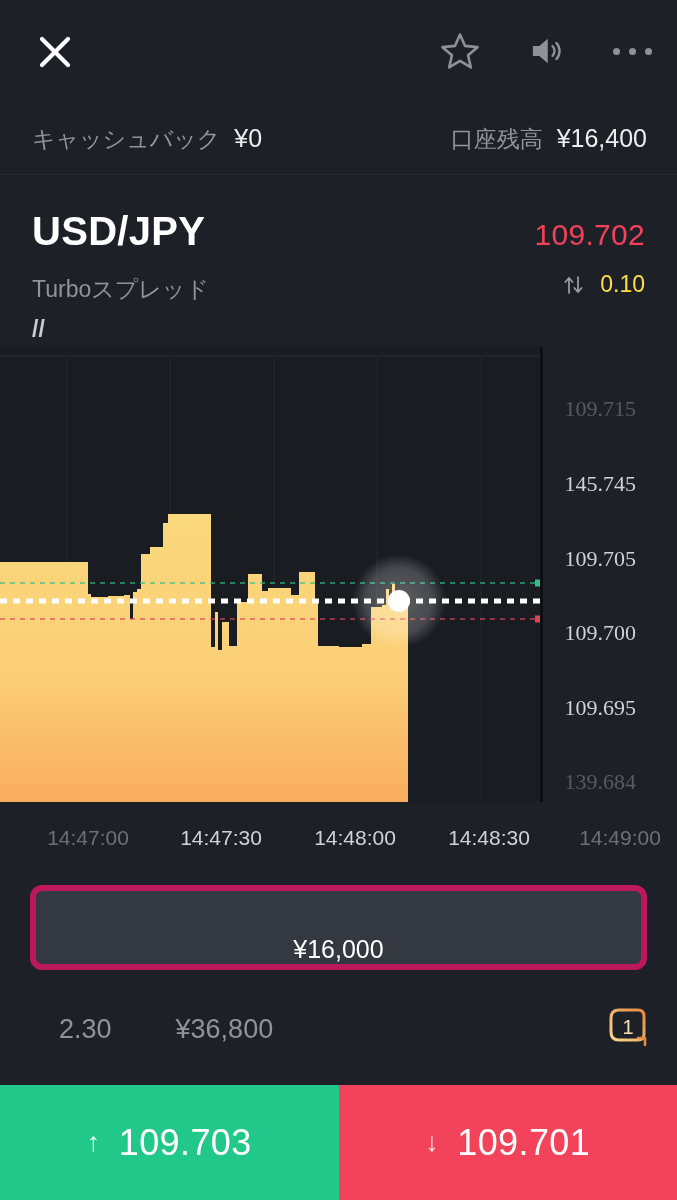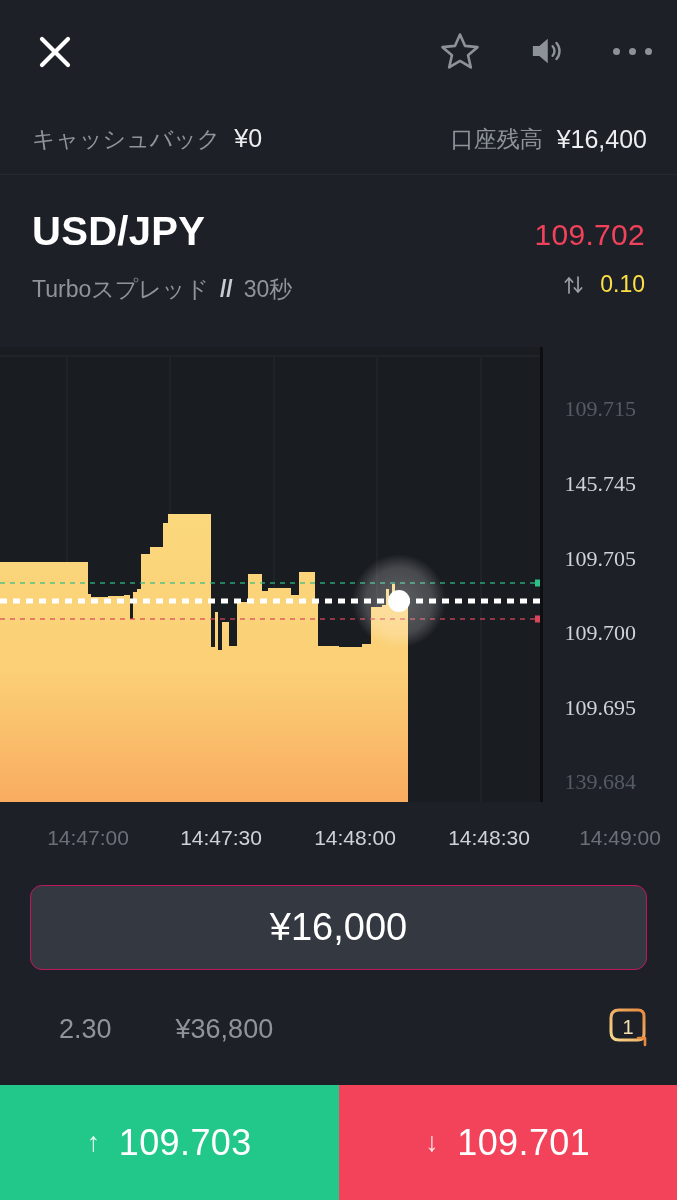--- a/index.html
+++ b/index.html
@@ -30,33 +30,33 @@
 
   
   .infoRow {
     height:70px; flex:0 0 auto;
     display:flex; align-items:center;
     padding:0 32px;
     border-bottom:1px solid #252a31;
     position:relative;
   }
   .infoL { display:flex; align-items:baseline; gap:14px; }
-  .infoR { display:flex; align-items:center; gap:14px; position:absolute; right:30px; }
+  .infoR { display:flex; align-items:flex-start; gap:14px; position:absolute; right:30px; }
   .muted { color:#8f949b; font-size:23px; }
   .val { color:#eceef0; font-size:25px; }
 
   
   .instr {
     flex:0 0 auto; height:172px; padding:34px 32px 0 32px; position:relative;
   }
   .instr-top { display:flex; align-items:baseline; justify-content:space-between; }
   .pair { font-size:40px; font-weight:bold; letter-spacing:.3px; color:#fff; }
   .price { font-size:30px; color:#f2415a; font-weight:400; letter-spacing:.3px; }
   .instr-sub { display:flex; align-items:baseline; justify-content:space-between; margin-top:17px; }
-  .sub-left { font-size:23px; color:#8f949b; display:flex; align-items:baseline; gap:11px; }
+  .sub-left { font-size:23px; color:#8f949b; display:flex; align-items:baseline; gap:11px;flex-direction:column; }
   .slashes { color:#c9ccd1; font-weight:bold; }
   .sub-right { font-size:23px; color:#fde047; display:flex; align-items:center; gap:12px; }
 
   
   .chartwrap { position:relative; flex:0 0 auto; height:455px; background:#191c21; overflow:hidden; }
   .chart-svg { position:absolute; inset:0; display:block; }
   .ylabels { position:absolute; right:12px; top:0; width:161px; height:100%;font-family:Liberation Serif, serif; }
   .ylab {
     position:absolute; right:29px; font-size:22px; color:#cfd3d8;
     transform:translateY(-50%); white-space:nowrap;
@@ -70,23 +70,23 @@
   .tlab {
     position:absolute; top:24px; font-size:21px; color:#cfd3d8;
     transform:translateX(-50%); white-space:nowrap;
   }
   .tlab.faded { color:#6b7078; }
 
   
   .amountZone { flex:1 1 auto; position:relative; }
   .amountBtn {
     position:absolute; left:30px; top:11px; width:617px; height:85px;
-    background:#343941; border:1px solid #be185d; border-radius:12px;
-    display:flex; align-items:center; justify-content:center;
-    font-size:38px; color:#fff;
+    background:#343941; border:6px solid #be185d; border-radius:12px;
+    display:flex; align-items:flex-end; justify-content:center;
+    font-size:25px; color:#fff;
   }
   .statsRow {
     position:absolute; left:32px; right:26px; top:132px; height:46px;
     display:flex; align-items:center;
   }
   .stat { font-size:27px; color:#8f949b;margin-left:27px; }
   .stat.m2 { margin-left:64px; }
   .badge {
     position:absolute; right:0; top:-2px; width:46px; height:46px;
   }

